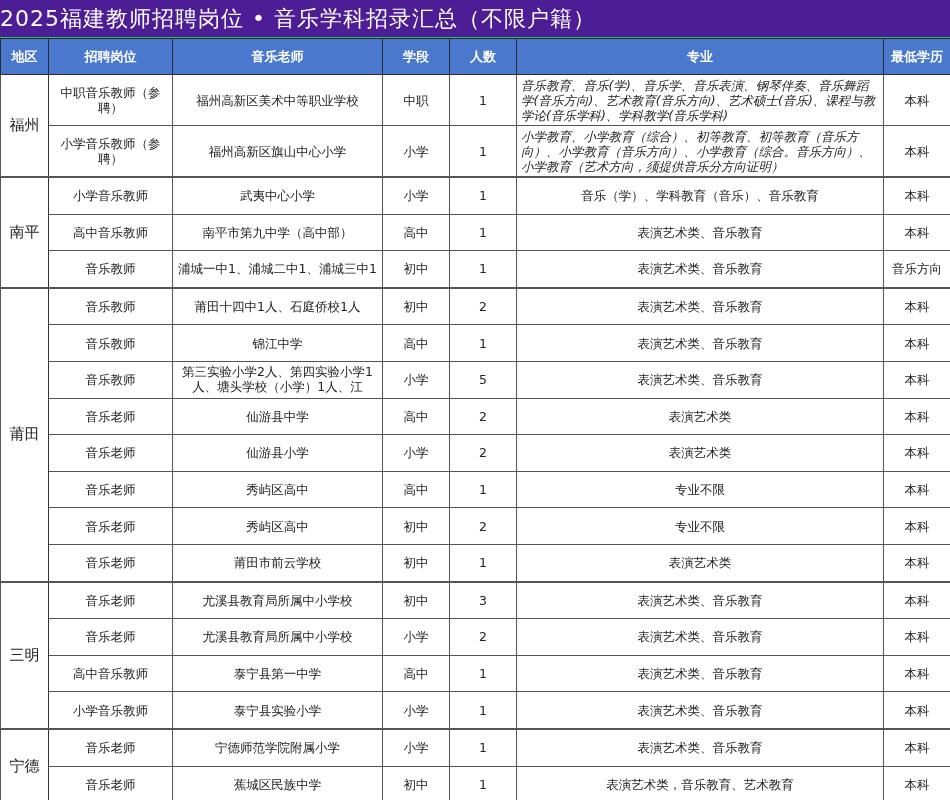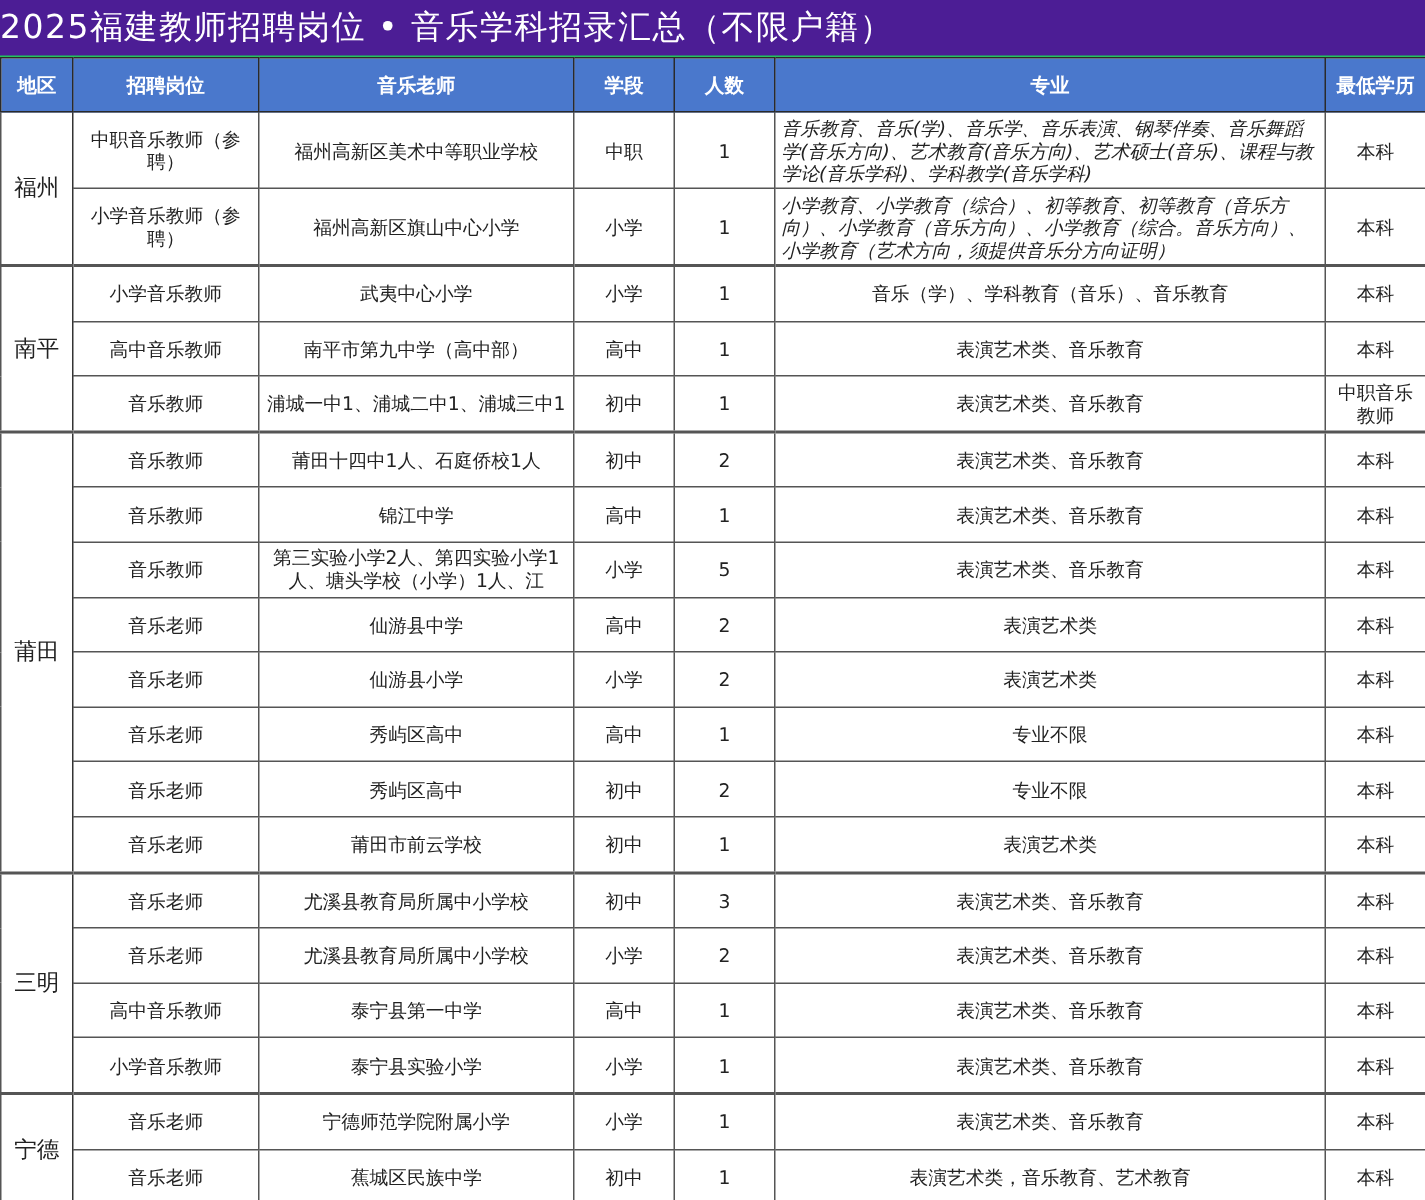--- a/index.html
+++ b/index.html
@@ -86,21 +86,21 @@
       <td>1</td>
       <td>表演艺术类、音乐教育</td>
       <td>本科</td>
     </tr>
     <tr class="norm">
       <td>音乐教师</td>
       <td>浦城一中1、浦城二中1、浦城三中1</td>
       <td>初中</td>
       <td>1</td>
       <td>表演艺术类、音乐教育</td>
-      <td>中职音乐教师</td>
+      <td>音乐方向</td>
     </tr>
 
     <tr class="norm group-top">
       <td class="region" rowspan="8">莆田</td>
       <td>音乐教师</td>
       <td>莆田十四中1人、石庭侨校1人</td>
       <td>初中</td>
       <td>2</td>
       <td>表演艺术类、音乐教育</td>
       <td>本科</td>

